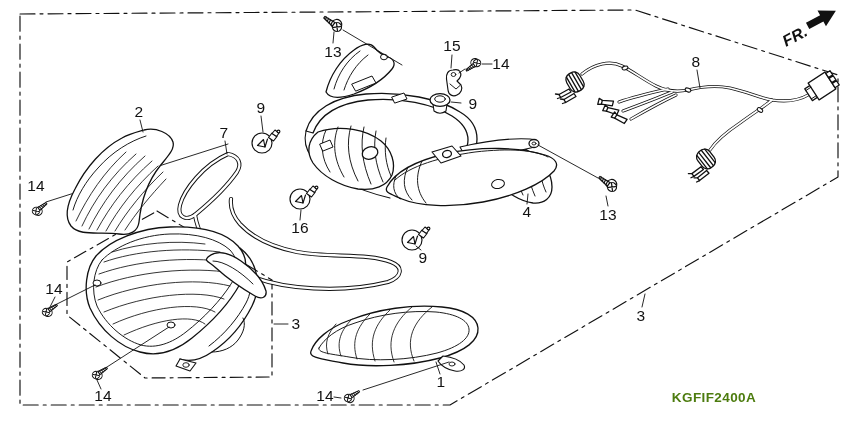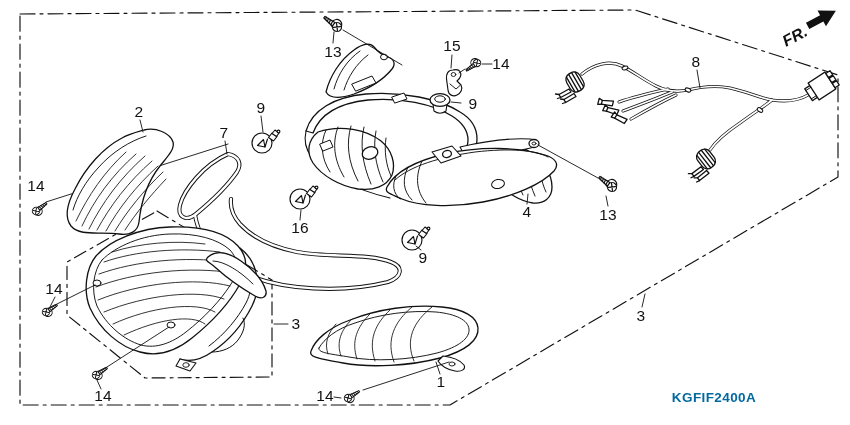--- a/index.html
+++ b/index.html
@@ -8,21 +8,21 @@
     font-family:"Liberation Sans", sans-serif;
   }
   .stage svg{position:absolute;left:0;top:0;}
   .callout{
     position:absolute;transform:translate(-50%,-50%);
     font:400 15.5px/1 "Liberation Sans", sans-serif;color:#111;
     letter-spacing:.2px;cursor:pointer;user-select:none;
   }
   .diagram-code{
     position:absolute;transform:translate(-50%,-50%);
-    font:700 13.5px/1 "Liberation Sans", sans-serif;color:#0369a1;letter-spacing:.4px;
+    font:700 13.5px/1 "Liberation Sans", sans-serif;color:#4d7c0f;letter-spacing:.4px;
   }
 </style>
 </head>
 <body>
 
 <div class="stage">
 
 <svg width="850" height="425" viewBox="0 0 850 425">
   <defs>
     <g id="screw">

